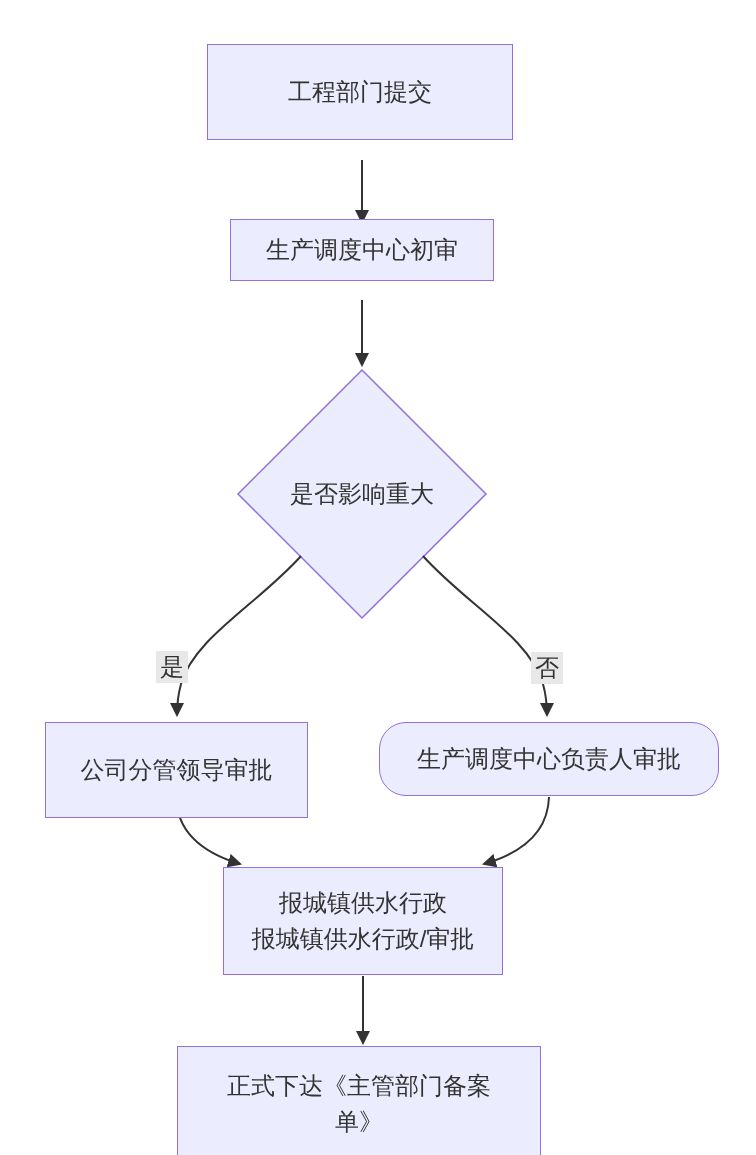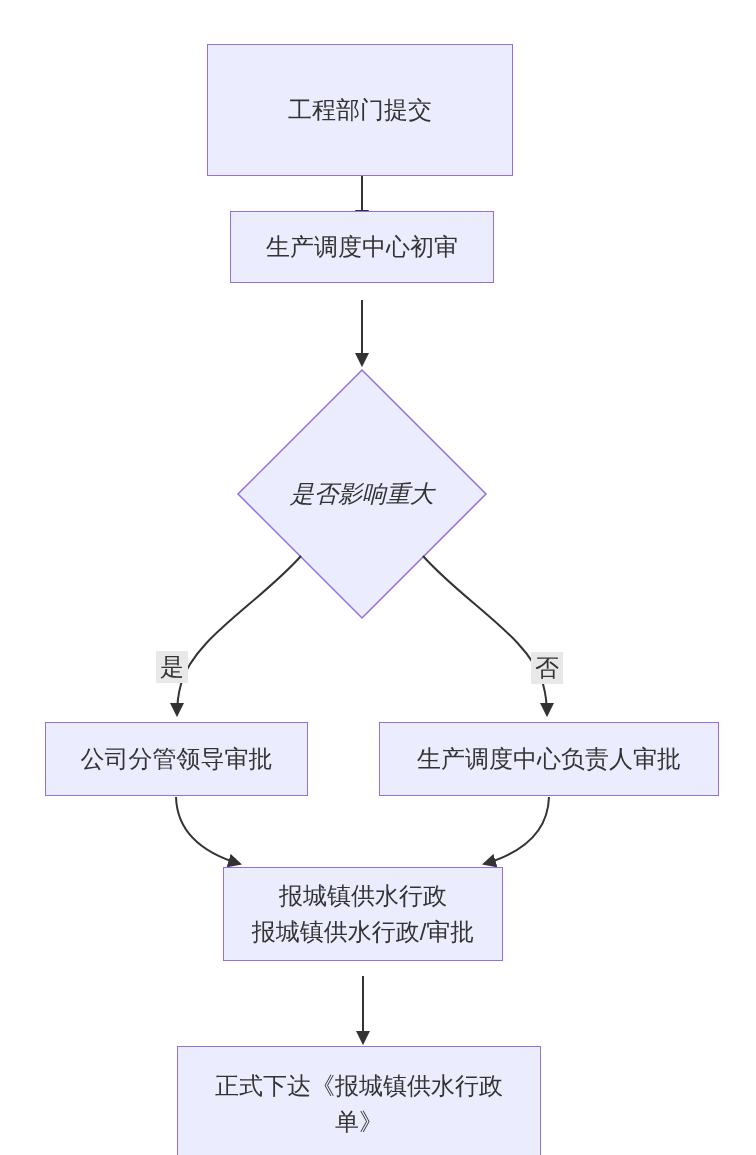--- a/index.html
+++ b/index.html
@@ -40,21 +40,20 @@
   .diamond-label {
     position: absolute;
     display: flex;
     flex-direction: row;
     align-items: center;
     justify-content: center;
     text-align: center;
     font-size: 24px;
     line-height: 36px;
     color: #333333;
-    font-style: italic;
   }
   .edge-label {
     position: absolute;
     background: #e8e8e8;
     color: #333333;
     font-size: 24px;
     line-height: 28px;
     padding: 2px 4px;
     text-align: center;
   }
@@ -78,47 +77,47 @@
       <path d="M362 160 V222" marker-end="url(#arrow)"></path>
       <path d="M362 300 V365" marker-end="url(#arrow)"></path>
       <path d="M301 556 C258 604, 194 638, 181 684 C178 695, 177 704, 177 715" marker-end="url(#arrow)"></path>
       <path d="M423 556 C466 604, 530 638, 543 684 C546 695, 547 704, 547 715" marker-end="url(#arrow)"></path>
       <path d="M176 797 C177 830, 200 852, 240 864" marker-end="url(#arrow)"></path>
       <path d="M549 797 C548 830, 525 852, 484 864" marker-end="url(#arrow)"></path>
       <path d="M363 976 V1043" marker-end="url(#arrow)"></path>
     </g>
   </svg>
 
-  <div class="node" style="left:207px; top:44px; width:306px; height:132px;">
+  <div class="node" style="left:207px; top:44px; width:306px; height:96px;">
     <span>工程部门提交</span>
   </div>
 
-  <div class="node" style="left:230px; top:211px; width:264px; height:72px;">
+  <div class="node" style="left:230px; top:219px; width:264px; height:62px;">
     <span>生产调度中心初审</span>
   </div>
 
   <div class="diamond-label" style="left:262px; top:440px; width:200px; height:108px;">
     <span>是否影响重大</span>
   </div>
 
   <div class="edge-label" style="left:156px; top:651px;">是</div>
 
   <div class="edge-label" style="left:531px; top:652px;">否</div>
 
-  <div class="node" style="left:45px; top:722px; width:263px; height:74px;">
+  <div class="node" style="left:45px; top:722px; width:263px; height:96px;">
     <span>公司分管领导审批</span>
   </div>
 
-  <div class="node" style="left:379px; top:722px; width:340px; height:74px;">
+  <div class="node" style="left:379px; top:722px; width:340px; height:74px;border-radius:27px;">
     <span>生产调度中心负责人审批</span>
   </div>
 
-  <div class="node" style="left:223px; top:867px; width:280px; height:94px;">
+  <div class="node" style="left:223px; top:867px; width:280px; height:108px;">
     <span>报城镇供水行政</span>
     <span>报城镇供水行政/审批</span>
   </div>
 
   <div class="node" style="left:177px; top:1046px; width:364px; height:116px;">
-    <span>正式下达《报城镇供水行政</span>
+    <span>正式下达《主管部门备案</span>
     <span>单》</span>
   </div>
 
 </div>
 
 </body></html>

